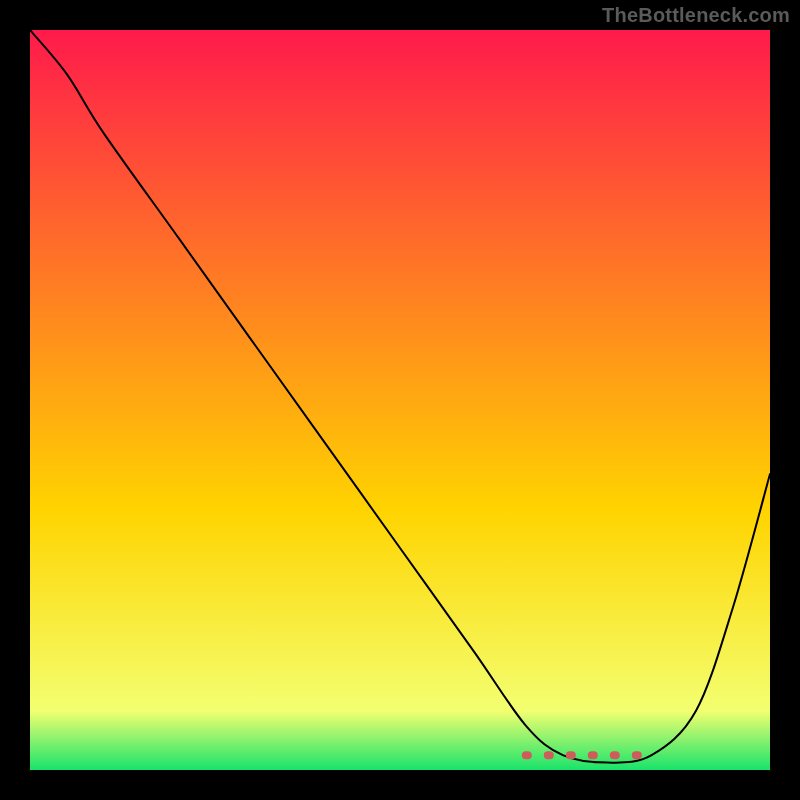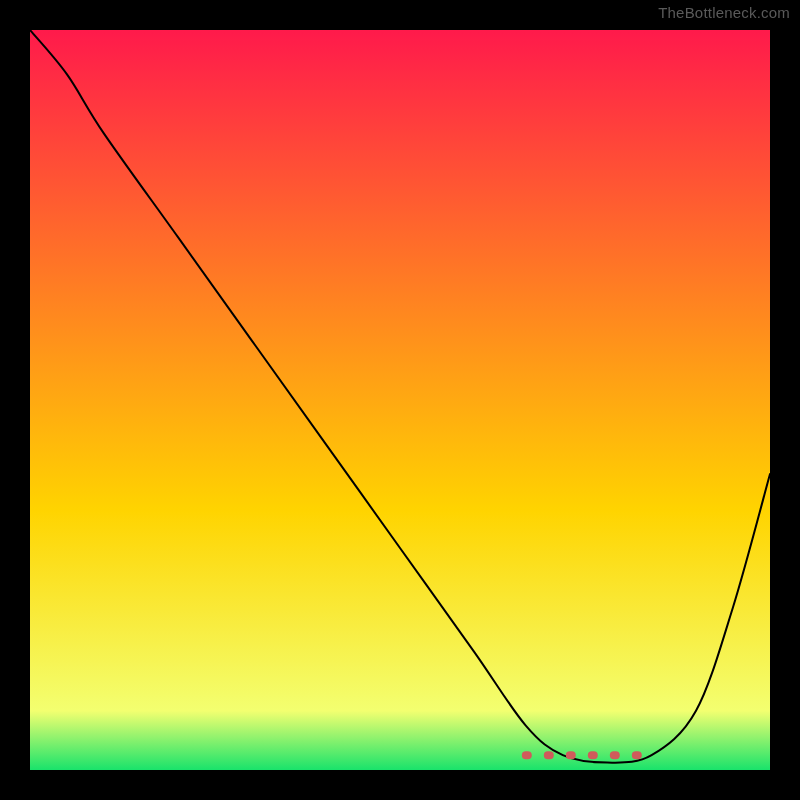--- a/index.html
+++ b/index.html
@@ -15,22 +15,22 @@
     position: relative;
     width: 800px;
     height: 800px;
     background: #000;
   }
   .attribution {
     position: absolute;
     top: 4px;
     right: 10px;
     color: #5a5a5a;
-    font-size: 15px;
-    font-weight: 400;
+    font-size: 20px;
+    font-weight: 700;
     letter-spacing: 0.2px;
     z-index: 3;
   }
   svg.plot {
     position: absolute;
     left: 30px;
     top: 30px;
     width: 740px;
     height: 740px;
     display: block;

